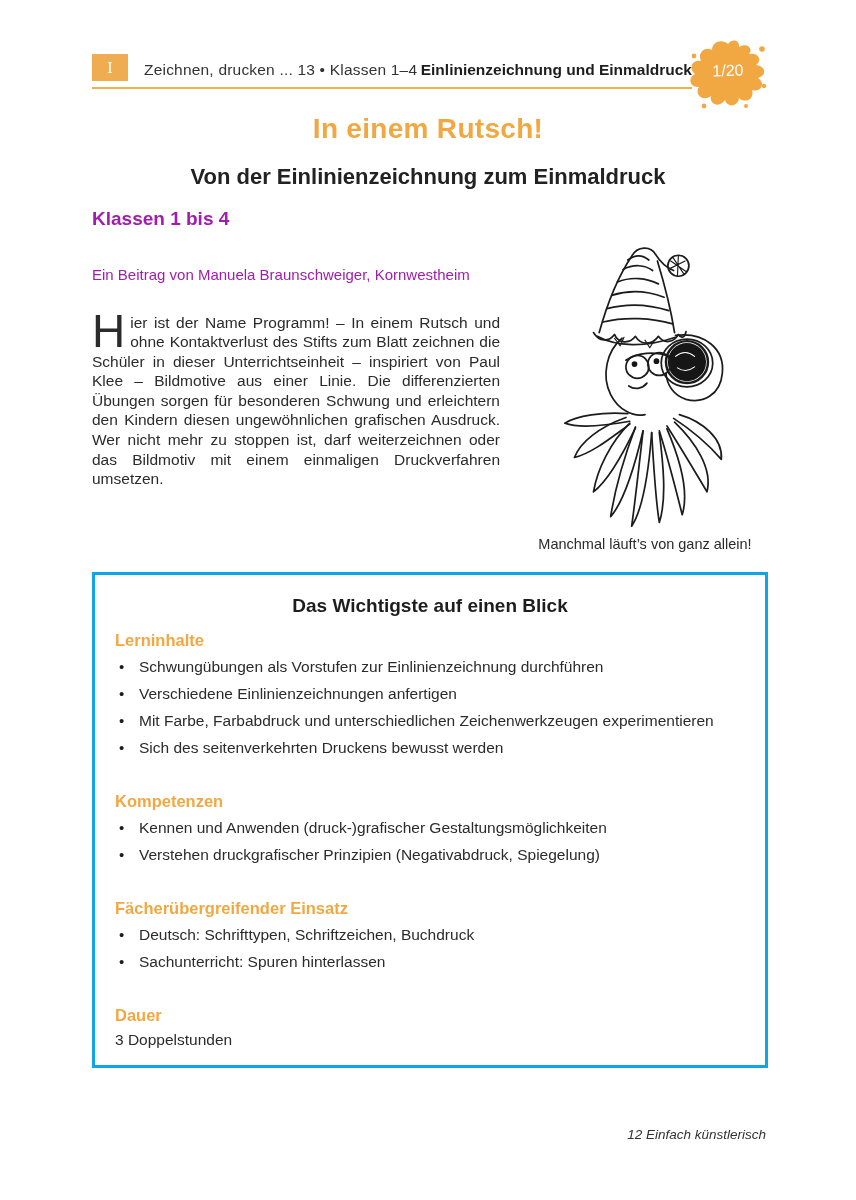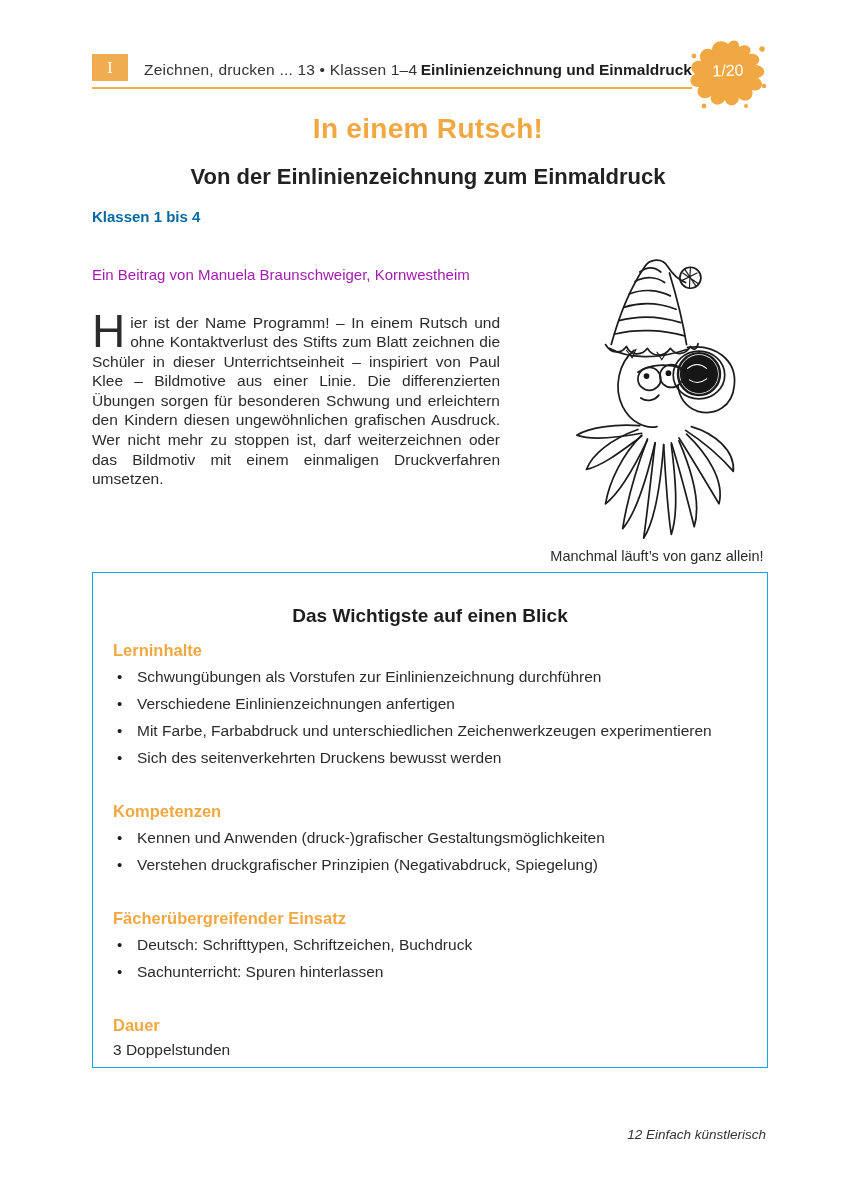--- a/index.html
+++ b/index.html
@@ -33,39 +33,39 @@
     position:absolute; left:0; top:113px; width:100%; text-align:center;
     color:#F2A842; font-size:28px; font-weight:bold; letter-spacing:0.3px;
   }
   .subtitle {
     position:absolute; left:0; top:150px; width:100%; text-align:center;
     color:#222; font-size:22px; font-weight:bold;margin-top:14px;
   }
   
   .klassen {
     position:absolute; left:92px; top:208px;
-    color:#0369a1; font-size:15px; font-weight:bold;
+    color:#a21caf; font-size:19px; font-weight:bold;
   }
   .byline { position:absolute; left:92px; top:266px; font-size:15px; color:#a21caf; }
   .intro {
     position:absolute; left:92px; top:297px; width:408px;
     font-size:15.5px; line-height:19.6px; text-align:justify; color:#2b2b2b;
   }
   .dropcap {
     float:left; font-size:46px; line-height:36px; padding-right:5px;
     font-weight:400; color:#2b2b2b;
   }
   
   .figure { position:absolute; left:526px; top:240px; width:238px; }
   .figure svg { display:block; }
   .figure-caption { margin-top:6px; text-align:center; font-size:14.5px; color:#2b2b2b; }
   
   .overview-box {
     position:absolute; left:92px; top:572px; width:676px; height:496px;
-    border:1px solid #0ea5e9; box-sizing:border-box; padding:28px 20px;
+    border:3px solid #0ea5e9; box-sizing:border-box; padding:16px 20px;
   }
   .box-title { text-align:center; font-size:19px; font-weight:bold; color:#1d1d1d; margin:4px 0 14px 0; }
   .section-heading { color:#F2A842; font-size:16.5px; font-weight:bold; margin:34px 0 4px 0; }
   .section-heading.first { margin-top:14px; }
   .bullet-list { list-style:none; margin:0; padding:0; }
   .bullet-list li {
     position:relative; padding-left:24px; font-size:15.5px; line-height:20px;
     margin:7px 0; color:#2b2b2b;
   }
   .bullet-list li::before {
@@ -104,21 +104,21 @@
     <div class="splat-label">1/20</div>
   </div>
 
   <div class="title">In einem Rutsch!</div>
   <div class="subtitle">Von der Einlinienzeichnung zum Einmaldruck</div>
 
   <div class="klassen">Klassen 1 bis 4</div>
   <div class="byline">Ein Beitrag von Manuela Braunschweiger, Kornwestheim</div>
   <p class="intro"><span class="dropcap">H</span><span>ier ist der Name Programm! – In einem Rutsch und ohne Kontaktverlust des Stifts zum Blatt zeichnen die Schüler in dieser Unterrichtseinheit – inspiriert von Paul Klee – Bildmotive aus einer Linie. Die differenzierten Übungen sorgen für besonderen  Schwung und erleichtern den Kindern diesen ungewöhnlichen grafischen Ausdruck. Wer nicht mehr zu stoppen ist, darf weiterzeichnen oder das Bildmotiv mit einem einmaligen Druckverfahren umsetzen.</span></p>
 
-  <figure class="figure" style="margin:12px">
+  <figure class="figure" style="margin:0">
     <svg width="238" height="290" viewBox="0 0 240 304" fill="none" stroke="#1c1c1c" stroke-width="1.8" stroke-linecap="round" stroke-linejoin="round">
 
       <path d="M72,97 C80,68 92,38 106,17 C112,6 126,6 131,15 C136,23 142,29 150,32"></path>
       <path d="M133,22 C140,45 147,72 151,97"></path>
 
       <path d="M76,86 C100,80 128,82 149,88"></path>
       <path d="M80,72 C102,66 126,68 145,74"></path>
       <path d="M85,58 C104,52 124,54 140,60"></path>
       <path d="M91,44 C106,38 122,40 134,46"></path>
       <path d="M97,31 C108,25 120,26 128,32"></path>

